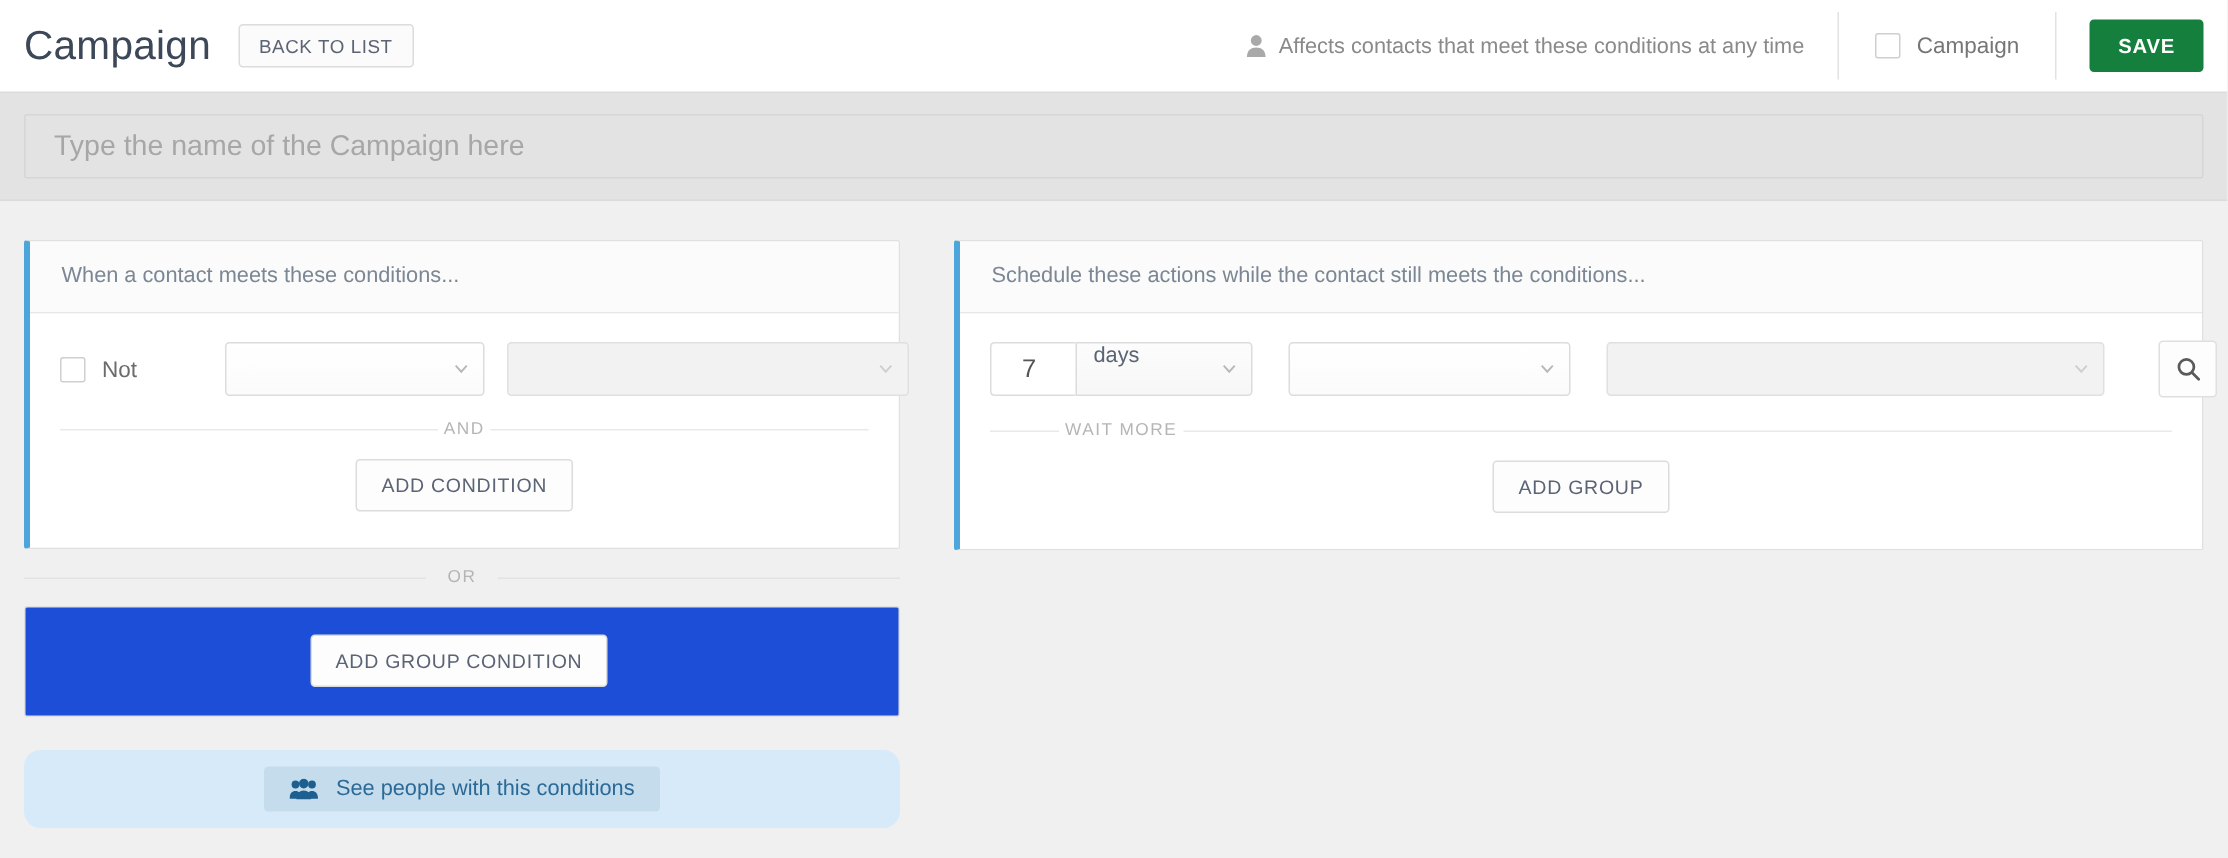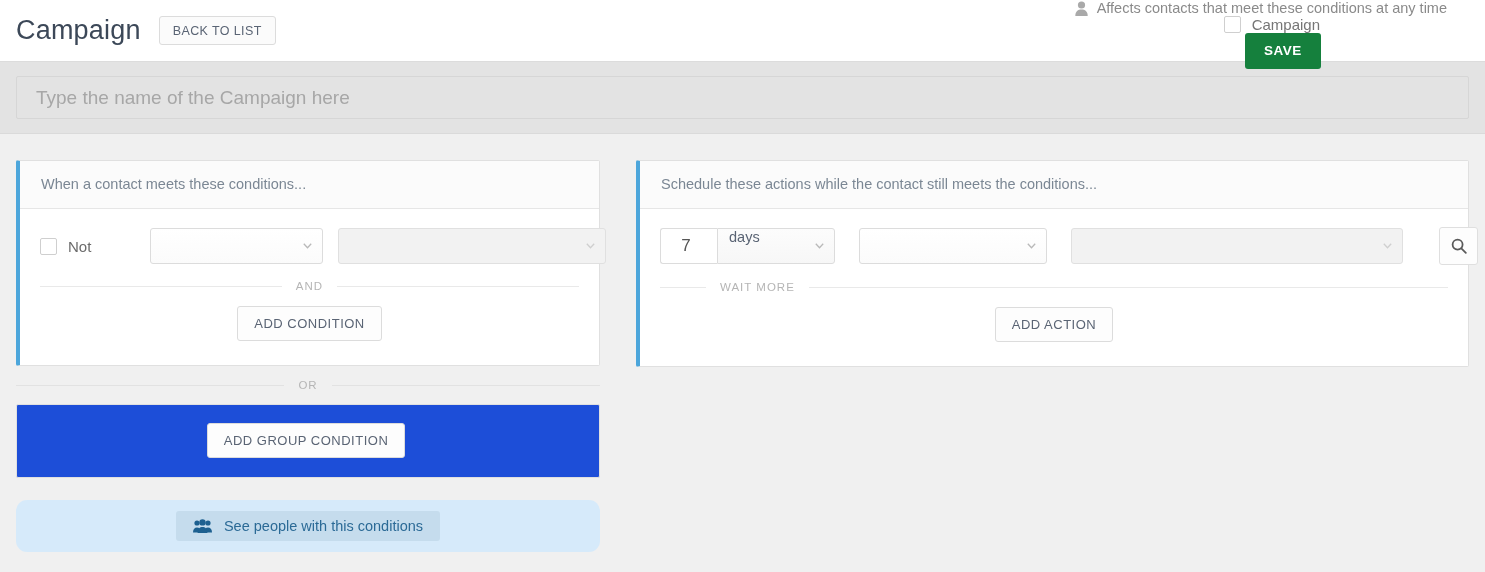--- a/index.html
+++ b/index.html
@@ -48,21 +48,20 @@
     cursor: pointer;
     font-family: inherit;
     line-height: 1;
   }
 
   .topbar-right {
     margin-left: auto;
     display: flex;
     align-items: center;
     height: 100%;
-    flex-direction: column;
   }
 
   .affects-note {
     display: flex;
     align-items: center;
     gap: 9px;
     font-size: 14.5px;
     color: #8a8a8a;
     padding-right: 22px;
   }
@@ -220,21 +219,21 @@
   .caret path { stroke: #b9b9b9; stroke-width: 1.3; fill: none; }
   .caret.faint path { stroke: #cfcfcf; }
 
   .sel-cond-1 { width: 173px; }
   .sel-cond-2 { width: 268px; }
 
   
   .sep {
     display: flex;
     align-items: center;
-    gap: 14px;
+    gap: 4px;
     padding: 11px 20px 0 20px;
     color: #b5b5b5;
     font-size: 11.5px;
     letter-spacing: 1px;
   }
   .sep .bar { height: 1px; background: #e9e9e9; flex: 1; }
   .sep .bar.short { flex: 0 0 80px; }
   .sep .word { flex: none; }
 
   .center-btn-row {
@@ -511,18 +510,18 @@
           </div>
         </div>
 
         <div class="sep sep-wait">
           <span class="bar short"></span>
           <span class="word">WAIT MORE</span>
           <span class="bar"></span>
         </div>
 
         <div class="center-btn-row">
-          <button class="btn-outline">ADD ACTION</button>
+          <button class="btn-outline">ADD GROUP</button>
         </div>
       </div>
     </div>
   </div>
 </div>
 
 </body></html>

